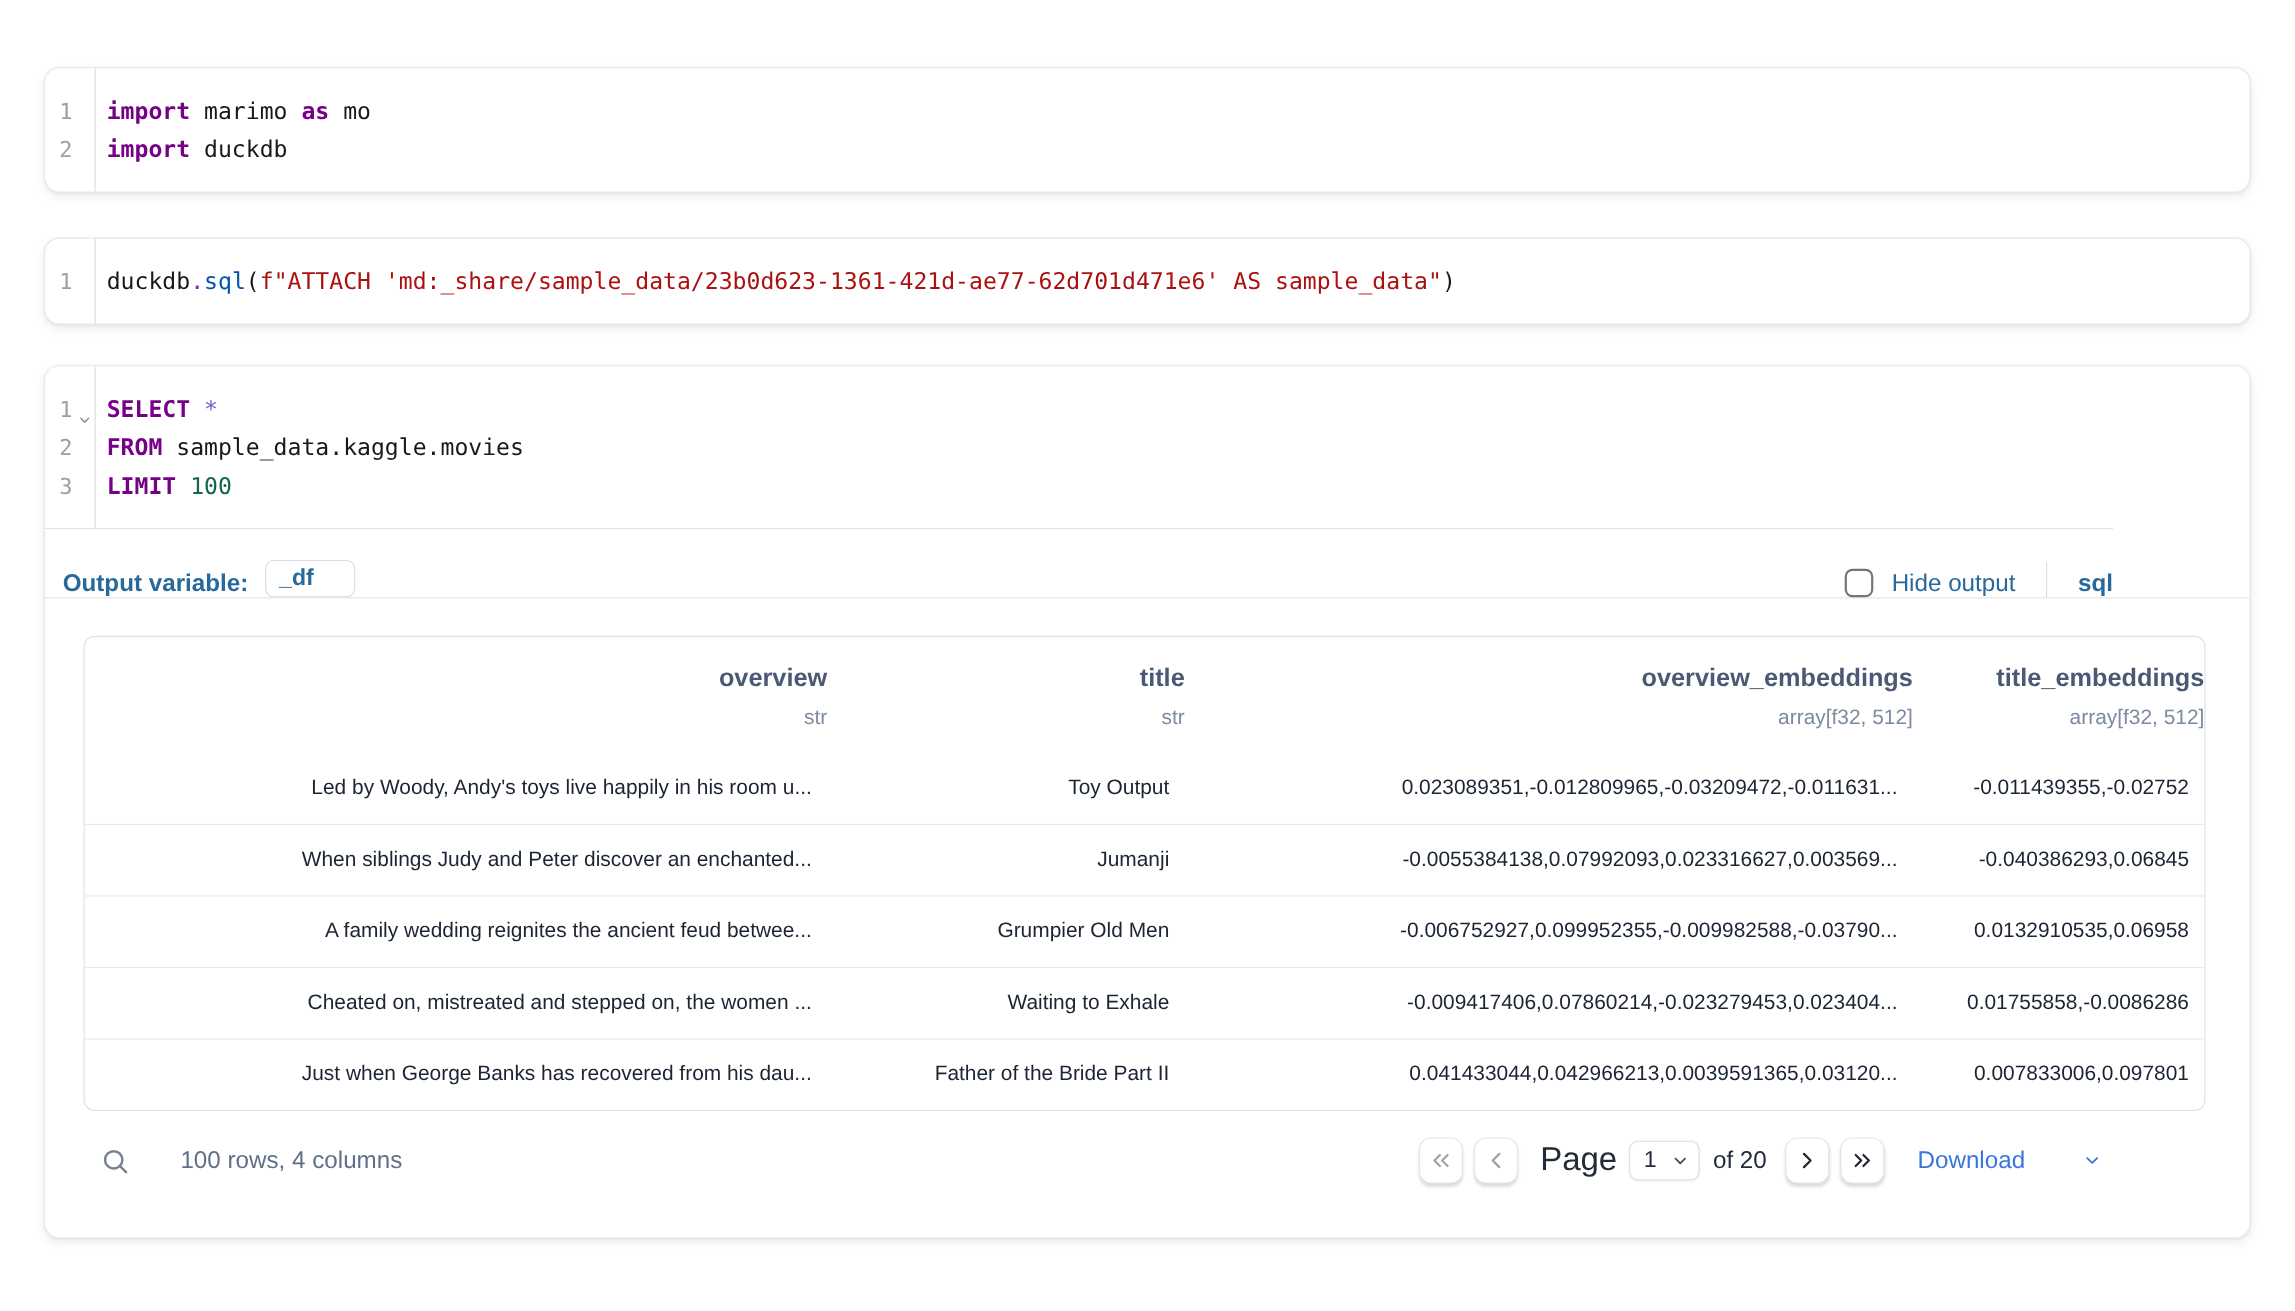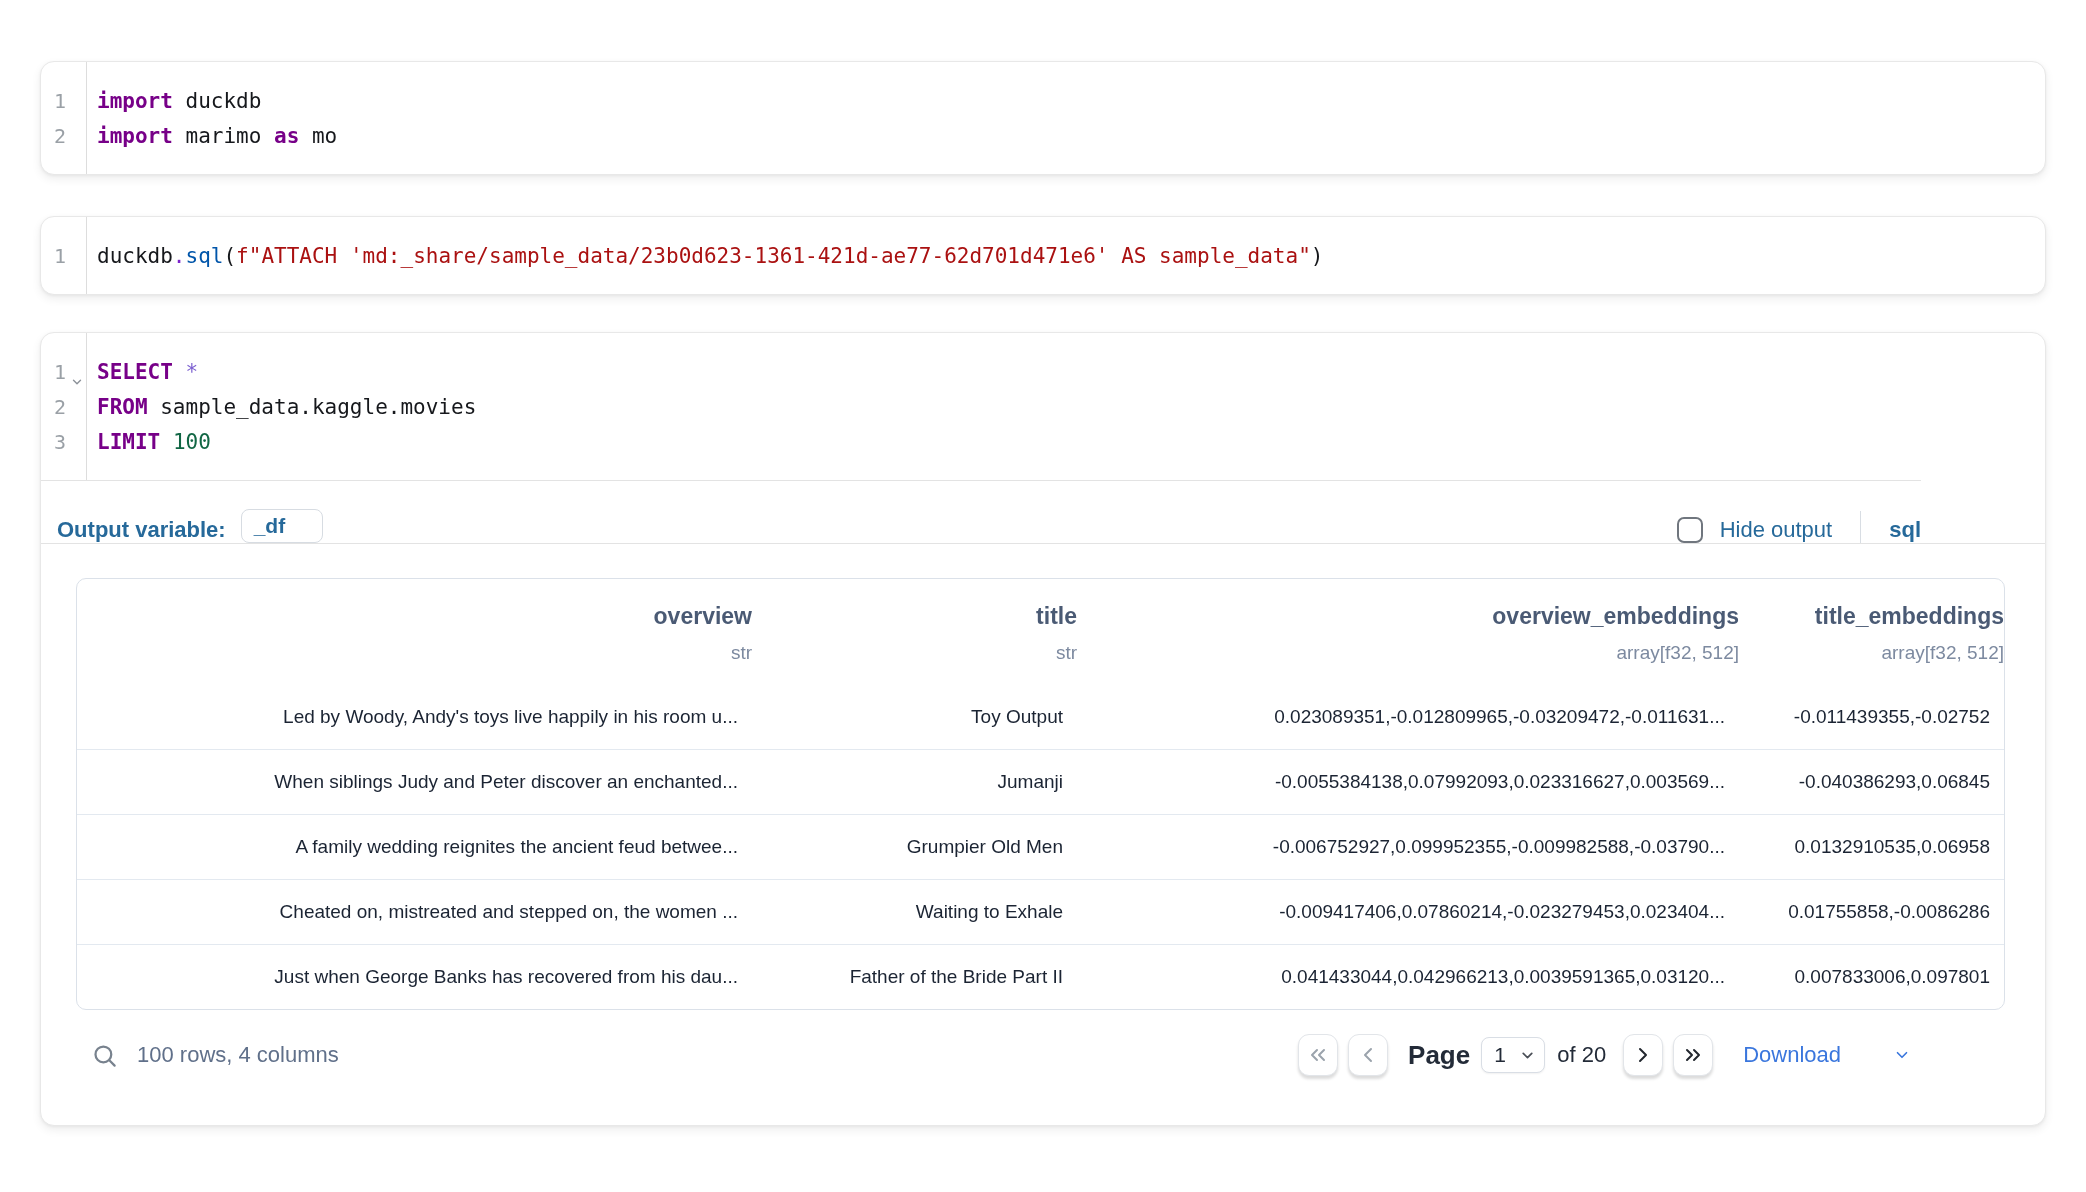--- a/index.html
+++ b/index.html
@@ -64,28 +64,28 @@
   .th .cname{color:var(--hdr);font-weight:bold;font-size:23px;}
   .th .ctype{color:var(--typ);font-size:19px;margin-top:12px;}
   .t-row{height:65px;align-items:center;font-size:19px;color:var(--celltxt);}
   .t-row + .t-row{border-top:1px solid var(--rowline);}
   .t-cell{white-space:nowrap;overflow:hidden;padding-right:14px;}
 
   
   .t-foot{margin-top:12px;height:66px;display:flex;align-items:center;
     padding-left:15px;padding-right:94px;}
   .search-btn{color:#78828e;display:flex;align-items:center;}
-  .summary{margin-left:19px;color:var(--summary);font-size:22px;}
+  .summary{margin-left:46px;color:var(--summary);font-size:22px;}
   .tf-spacer{flex:1;}
   .pgbtn{width:40px;height:42px;background:#fff;border:1px solid #e2e5e9;
     border-radius:11px;display:flex;align-items:center;justify-content:center;
     box-shadow:0 3px 3px rgba(0,0,0,0.14);margin-left:10px;}
   .pgbtn.dis{color:var(--chev-dis);}
   .pgbtn.en{color:var(--chev-en);}
-  .page-label{margin-left:20px;color:var(--pagetxt);font-size:26px;font-weight:bold;}
+  .page-label{margin-left:20px;color:var(--pagetxt);font-size:30px;}
   .page-select{margin-left:11px;width:64px;height:36px;border:1px solid #d9dee5;
     border-radius:8px;background:#fff;display:flex;align-items:center;
     padding:0 8px 0 12px;box-shadow:0 1px 2px rgba(0,0,0,0.06);}
   .page-select .val{font-size:21px;color:var(--pagetxt);flex:1;}
   .page-select .chev{color:#4a4f57;display:flex;}
   .of-label{margin-left:12px;margin-right:7px;color:var(--pagetxt);font-size:22px;}
   .download{margin-left:30px;display:flex;align-items:center;color:var(--link);
     font-size:22px;gap:44px;}
   .download .chev{margin-left:8px;display:flex;color:var(--link);}
 </style>
@@ -93,21 +93,21 @@
 <body>
 
 <div class="page">
 
   <section class="cell cell-1">
     <div class="code-area">
       <div class="gutter-col">
           <div class="gline"><span>1</span></div>
           <div class="gline"><span>2</span></div>
         </div>
-      <div class="code-col"><div class="cline"><span class="tk-kw">import</span><span class="tk-plain"> duckdb</span></div><div class="cline"><span class="tk-kw">import</span><span class="tk-plain"> marimo </span><span class="tk-kw">as</span><span class="tk-plain"> mo</span></div></div>
+      <div class="code-col"><div class="cline"><span class="tk-kw">import</span><span class="tk-plain"> marimo </span><span class="tk-kw">as</span><span class="tk-plain"> mo</span></div><div class="cline"><span class="tk-kw">import</span><span class="tk-plain"> duckdb</span></div></div>
     </div>
   </section>
 
   <section class="cell cell-2">
     <div class="code-area">
       <div class="gutter-col">
           <div class="gline"><span>1</span></div>
         </div>
       <div class="code-col"><div class="cline"><span class="tk-plain">duckdb</span><span class="tk-op">.</span><span class="tk-fn">sql</span><span class="tk-plain">(</span><span class="tk-str">f</span><span class="tk-str">"ATTACH 'md:_share/sample_data/23b0d623-1361-421d-ae77-62d701d471e6' AS sample_data"</span><span class="tk-plain">)</span></div></div>
     </div>

